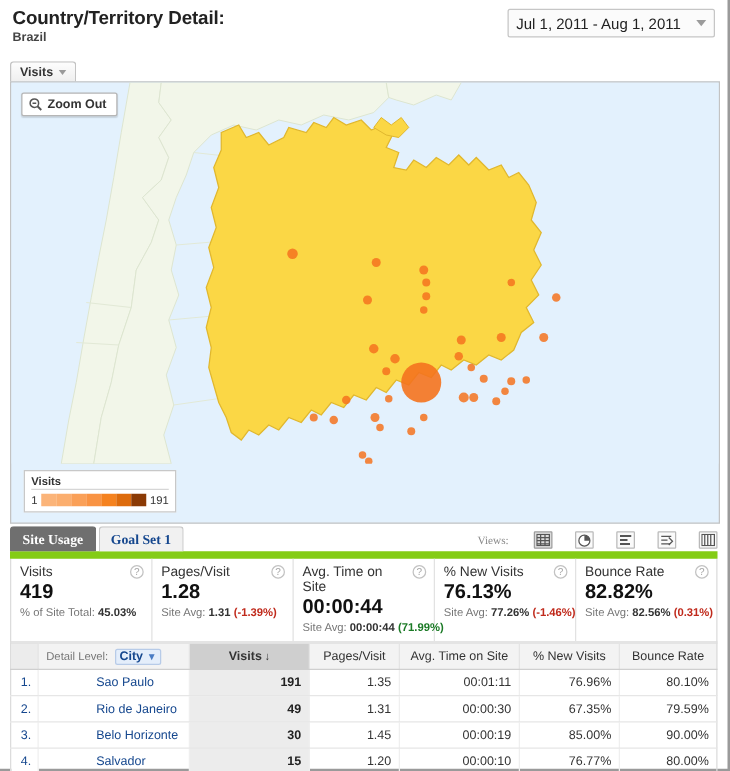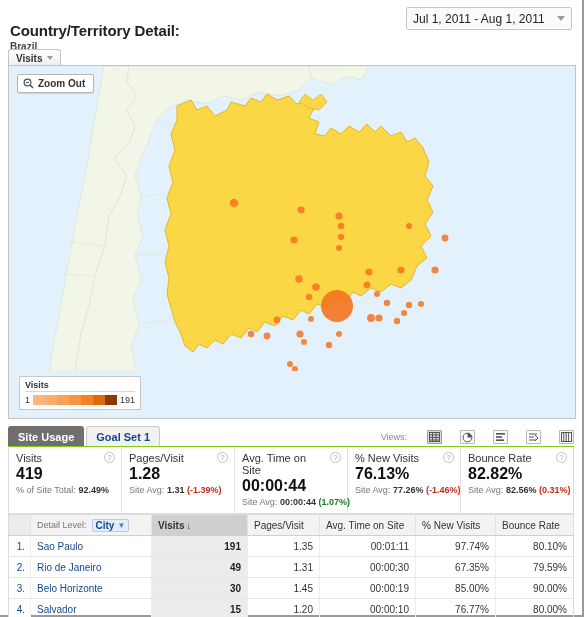--- a/index.html
+++ b/index.html
@@ -27,21 +27,20 @@
     position: relative;
     height: 48px;
     padding: 6px 10px 0 10px;
   }
   .page-title {
     font-size: 15px;
     font-weight: bold;
     color: #222;
     letter-spacing: -0.1px;
     line-height: 17px;
-    margin-top: 16px;
   }
   .page-subtitle {
     font-size: 10px;
     font-weight: bold;
     color: #444;
     margin-top: 2px;
   }
   .daterange {
     position: absolute;
     right: 10px; top: 7px;
@@ -178,21 +177,22 @@
   .panel {
     margin: 8px 8px 0 8px;
     position: relative;
   }
   .tabstrip {
     position: relative;
     display: flex;
     align-items: flex-end;
     gap: 2px;
     height: 20px;
-    border-bottom: 1px solid #84cc16;
+    border-bottom: 6px solid #84cc16;
+    font-family: Liberation Serif, serif;
   }
   .tab {
     height: 20px;
     padding: 0 9px;
     display: flex; align-items: center;
     font-size: 11px; font-weight: bold;
     border: 1px solid #c9c9c9;
     border-bottom: none;
     border-radius: 3px 3px 0 0;
     cursor: pointer;
@@ -258,21 +258,21 @@
   }
   table.data thead th {
     background: #f3f3f3;
     border-top: 1px solid #dcdcdc;
     border-bottom: 1px solid #cfcfcf;
     border-right: 1px solid #e4e4e4;
     font-weight: normal;
     color: #333;
     height: 21px;
     padding: 0 6px;
-    text-align: left;
+    text-align: center;
     white-space: nowrap;
   }
   table.data thead th.idx { width: 22px; border-left: 1px solid #dcdcdc; background:#ececec; }
   table.data thead th.dim { text-align: left; }
   table.data thead th.sorted { background: #cfcfcf; font-weight: bold; }
   table.data thead th:last-child { border-right: 1px solid #dcdcdc; }
   table.data tbody td {
     height: 21px;
     padding: 0 6px;
     border-bottom: 1px solid #e6e6e6;
@@ -281,21 +281,21 @@
     color: #333;
     white-space: nowrap;
   }
   table.data tbody td:last-child { border-right: 1px solid #dcdcdc; }
   table.data tbody td.idx {
     text-align: right; color: #15478e; width: 22px;
     border-left: 1px solid #dcdcdc; background: #fff;
     padding-right: 5px;
   }
   table.data tbody td.dim { text-align: left; }
-  table.data tbody td.dim a { color: #15478e; text-decoration: none; cursor: pointer; }
+  table.data tbody td.dim a { color: #15478e; text-decoration: none; cursor: pointer; margin-left: 40px; }
   table.data tbody td.visits { background: #ececec; font-weight: bold; color: #222; }
   .sort-arrow { font-size: 9px; margin-left: 2px; }
   .detail-level-cell { display: flex; align-items: center; gap: 5px; }
   .detail-level-cell .lbl { font-size: 9px; color: #767676; }
   .mini-select {
     display: inline-flex; align-items: center; gap: 3px;
     background: #e4eefb; border: 1px solid #b7cbe8;
     border-radius: 2px; padding: 0 3px;
     font-size: 10px; font-weight: bold; color: #15478e;
     cursor: pointer;
@@ -474,41 +474,41 @@
       </div>
     </div>
 
     <div class="metrics">
       <div class="metric">
         <div class="metric-name">Visits</div>
         <div class="qmark">?</div>
         <div class="metric-value">419</div>
         <div class="metric-sub">
           <span>% of Site Total:</span>
-          <b>92.49%</b>
+          <b>45.03%</b>
         </div>
       </div>
       <div class="metric">
         <div class="metric-name">Pages/Visit</div>
         <div class="qmark">?</div>
         <div class="metric-value">1.28</div>
         <div class="metric-sub">
           <span>Site Avg:</span>
           <b>1.31</b>
           <span class="neg">(-1.39%)</span>
         </div>
       </div>
       <div class="metric">
         <div class="metric-name">Avg. Time on Site</div>
         <div class="qmark">?</div>
         <div class="metric-value">00:00:44</div>
         <div class="metric-sub">
           <span>Site Avg:</span>
           <b>00:00:44</b>
-          <span class="pos">(1.07%)</span>
+          <span class="pos">(71.99%)</span>
         </div>
       </div>
       <div class="metric">
         <div class="metric-name">% New Visits</div>
         <div class="qmark">?</div>
         <div class="metric-value">76.13%</div>
         <div class="metric-sub">
           <span>Site Avg:</span>
           <b>77.26%</b>
           <span class="neg">(-1.46%)</span>
@@ -548,21 +548,21 @@
           <th style="width:78px">Bounce Rate</th>
         </tr>
       </thead>
       <tbody>
         <tr>
           <td class="idx">1.</td>
           <td class="dim"><a>Sao Paulo</a></td>
           <td class="visits">191</td>
           <td>1.35</td>
           <td>00:01:11</td>
-          <td>97.74%</td>
+          <td>76.96%</td>
           <td>80.10%</td>
         </tr>
         <tr>
           <td class="idx">2.</td>
           <td class="dim"><a>Rio de Janeiro</a></td>
           <td class="visits">49</td>
           <td>1.31</td>
           <td>00:00:30</td>
           <td>67.35%</td>
           <td>79.59%</td>

